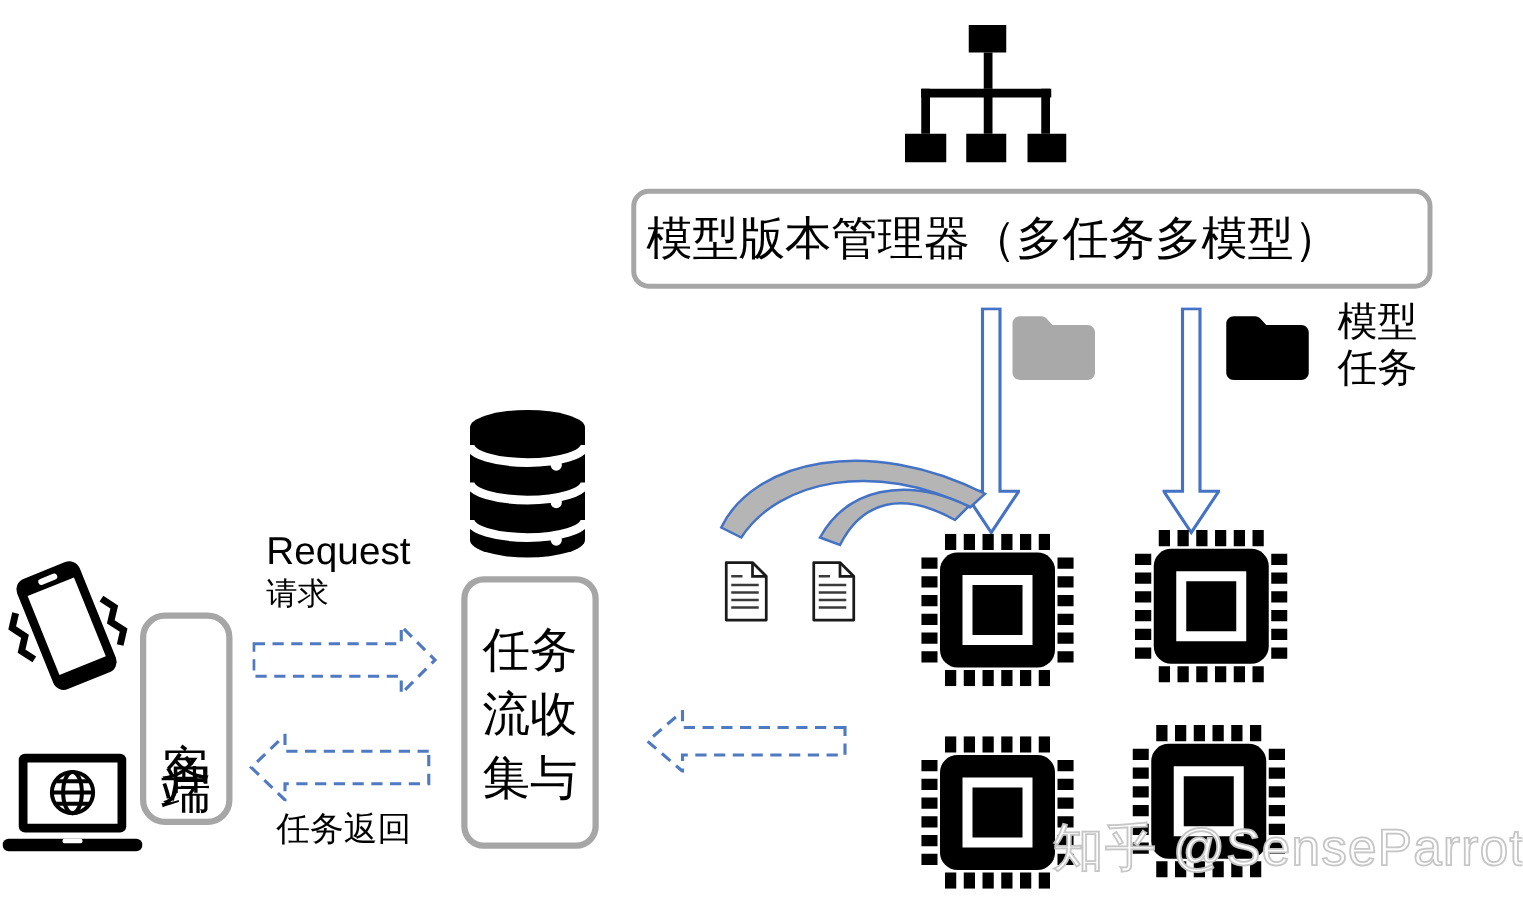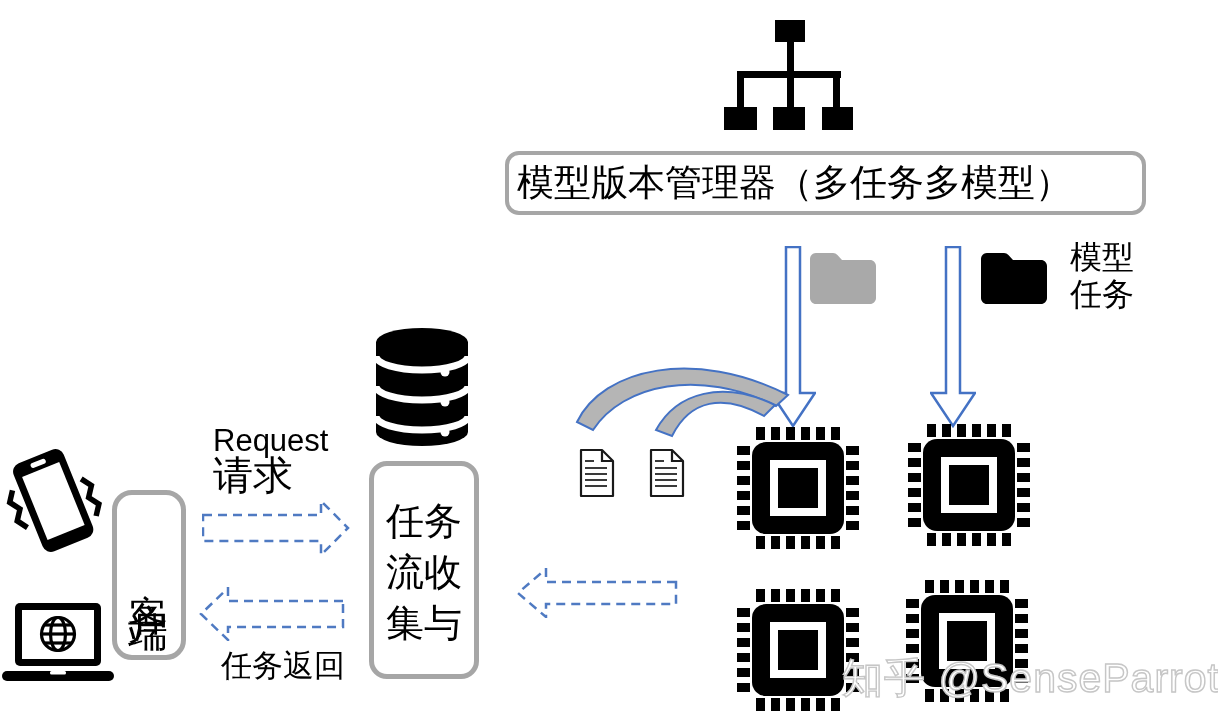--- a/index.html
+++ b/index.html
@@ -3,31 +3,31 @@
 <meta charset="utf-8">
 <style>
   html,body{margin:0;padding:0;background:#fff;}
   #canvas{
     position:relative;width:1218px;height:725px;background:#ffffff;overflow:hidden;
     font-family:"Liberation Sans","DejaVu Sans",sans-serif;color:#000;
   }
   .abs{position:absolute;}
   .gbox{border:5px solid #a6a6a6;border-radius:18px;background:#fff;box-sizing:border-box;}
   
-  .title-box{left:505px;top:151px;width:641px;height:64px;border-width:4px;border-radius:14px;
+  .title-box{left:505px;top:151px;width:641px;height:80px;border-width:4px;border-radius:14px;
     display:flex;align-items:center;padding-left:8px;}
   .title-text{font-size:37px;letter-spacing:0px;white-space:nowrap;}
   
   .two-line{line-height:37px;font-size:32px;}
   .folder-labels{left:1070px;top:239px;text-align:center;}
   .compute-label{left:502px;top:435px;width:66px;font-size:30px;line-height:36px;word-break:break-all;}
   .request-block{left:213px;top:424px;line-height:34px;}
   .request-en{font-size:31px;}
-  .request-zh{font-size:40px;}
-  .return-label{left:221px;top:645px;font-size:31px;}
+  .request-zh{font-size:25px;}
+  .return-label{left:221px;top:645px;font-size:27px;}
   
   .sched-box{left:369px;top:461px;width:110px;height:218px;padding:4px 0 0 0;
     display:flex;align-items:center;justify-content:center;}
   .sched-text{font-size:38px;line-height:51px;text-align:left;}
   .sched-text span{display:block;}
   
   .client-box{left:112px;top:490px;width:74px;height:170px;border-radius:20px;
     display:flex;align-items:center;justify-content:center;}
   .client-text{writing-mode:vertical-rl;text-orientation:upright;font-size:40px;letter-spacing:9px;}
   

